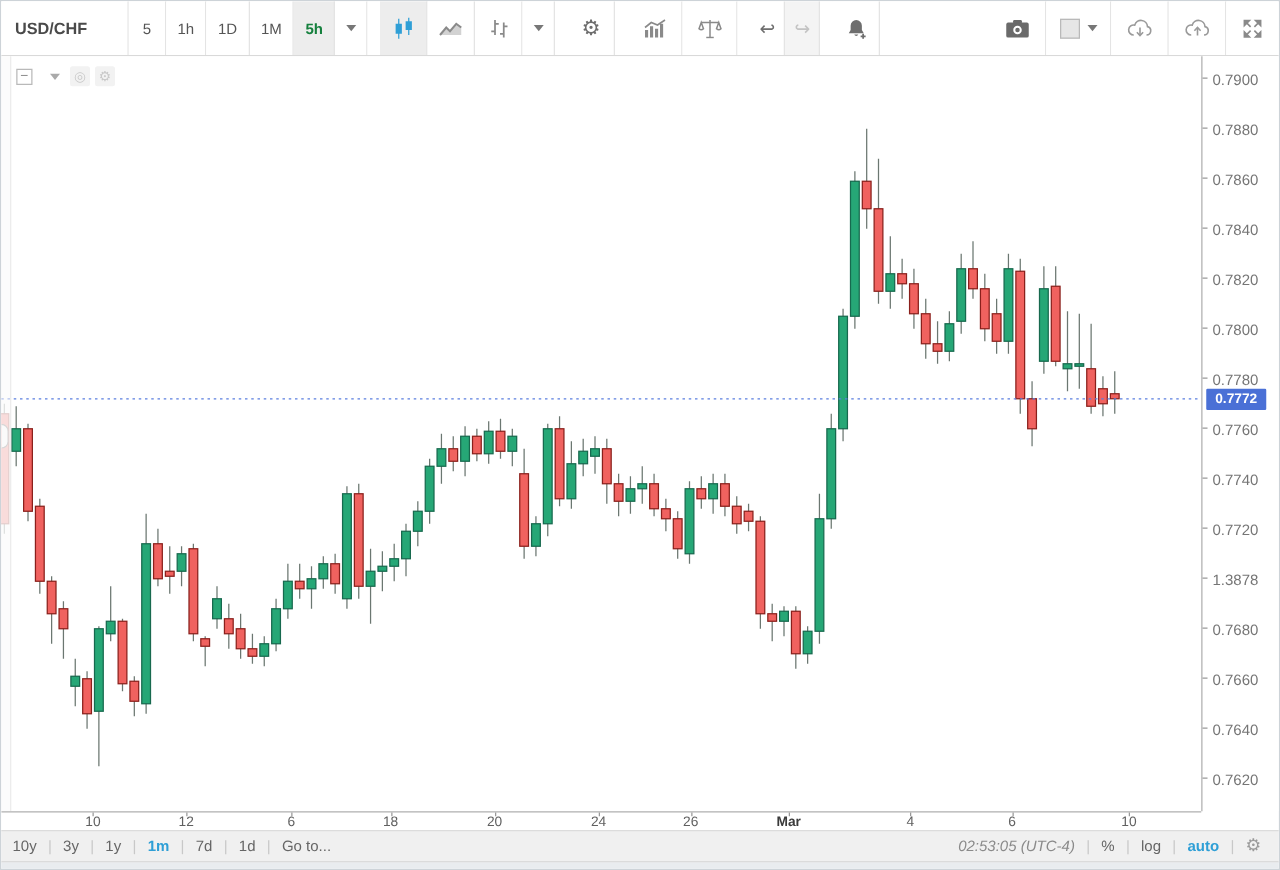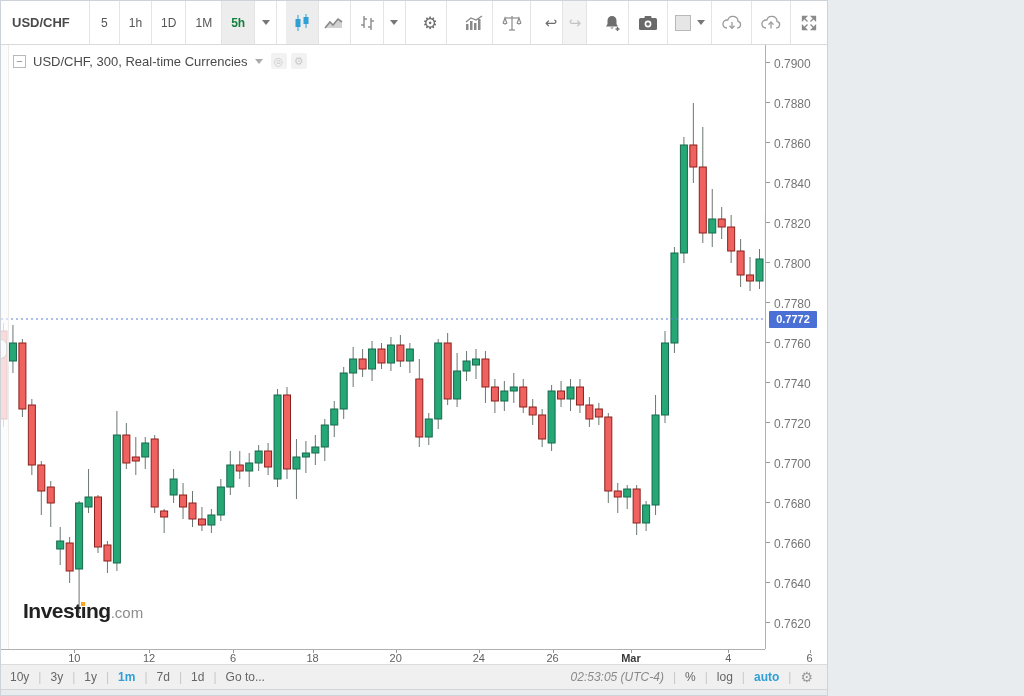--- a/index.html
+++ b/index.html
@@ -1,18 +1,18 @@
 <!DOCTYPE html>
 <html><head>
 <meta charset="utf-8">
 <style>
   * { margin:0; padding:0; box-sizing:border-box; }
   html,body { width:1024px; height:696px; }
   body { font-family:"Liberation Sans","DejaVu Sans",sans-serif; background:#e9ecef; }
-  .widget { position:relative; width:828px; height:696px; background:#fff; border:1px solid #cdd3d8; overflow:hidden; }
+  .widget { position:relative; width:1024px; height:696px; background:#fff; border:1px solid #cdd3d8; overflow:hidden; }
 
   
   .toolbar { position:absolute; top:0; left:0; right:0; height:44px; background:#fff; border-bottom:1px solid #d9d9d9; display:flex; align-items:stretch; }
   .tb-cell { display:flex; align-items:center; justify-content:center; border-right:1px solid #e4e4e4; background:#fff; color:#555; font-size:12px; cursor:pointer; }
   .tb-first { border-left:none; }
   .tb-symbol { width:102px; font-weight:bold; font-size:13px; color:#4a4a4a; justify-content:flex-start; padding-left:11px; }
   .tb-int { min-width:30px; padding:0 9px; }
   .tb-int.sel { background:#ededed; color:#15803d; font-weight:bold; }
   .tb-caret { width:26px; }
   .caret { width:0; height:0; border-left:4px solid transparent; border-right:4px solid transparent; border-top:5px solid #777; }
@@ -596,35 +596,29 @@
           <line x1="890.8" x2="890.8" y1="252.00000000000088" y2="286.0000000000016" stroke="#6b7771"></line>
           <rect x="887.3" y="270.0000000000011" width="7" height="3.999999999999602" fill="#f0625f" stroke="#8a201c"></rect>
         </g>
         <line x1="0" x2="962" y1="274.0000000000007" y2="274.0000000000007" stroke="#5b7fe0" stroke-dasharray="2,3"></line>
       </svg>
     <div class="left-gutter"></div>
     <div class="pane-handle"></div>
 
     <div class="legend">
       <span class="legend-box">−</span>
-      <span>USD/CHF, 300, Real-time Currencies</span>
       <span class="caret legend-caret"></span>
       <span class="legend-chip">
           <span>◎</span>
         </span>
       <span class="legend-chip">
           <span>⚙</span>
         </span>
     </div>
 
-    <div class="watermark">
-      <span class="wm-main">Investing</span>
-        <span class="wm-suffix">.com</span>
-      <span class="wm-dot"></span>
-    </div>
 
     <div class="paxis">
       <div>
           <div class="ytick" style="top: 12px;">
             <span class="dash"></span>
             <span class="lbl">0.7900</span>
           </div>
           <div class="ytick" style="top: 52px;">
             <span class="dash"></span>
             <span class="lbl">0.7880</span>
@@ -656,21 +650,21 @@
           <div class="ytick" style="top: 332px;">
             <span class="dash"></span>
             <span class="lbl">0.7740</span>
           </div>
           <div class="ytick" style="top: 372px;">
             <span class="dash"></span>
             <span class="lbl">0.7720</span>
           </div>
           <div class="ytick" style="top: 412px;">
             <span class="dash"></span>
-            <span class="lbl">0.7700</span>
+            <span class="lbl">1.3878</span>
           </div>
           <div class="ytick" style="top: 452px;">
             <span class="dash"></span>
             <span class="lbl">0.7680</span>
           </div>
           <div class="ytick" style="top: 492px;">
             <span class="dash"></span>
             <span class="lbl">0.7660</span>
           </div>
           <div class="ytick" style="top: 532px;">

